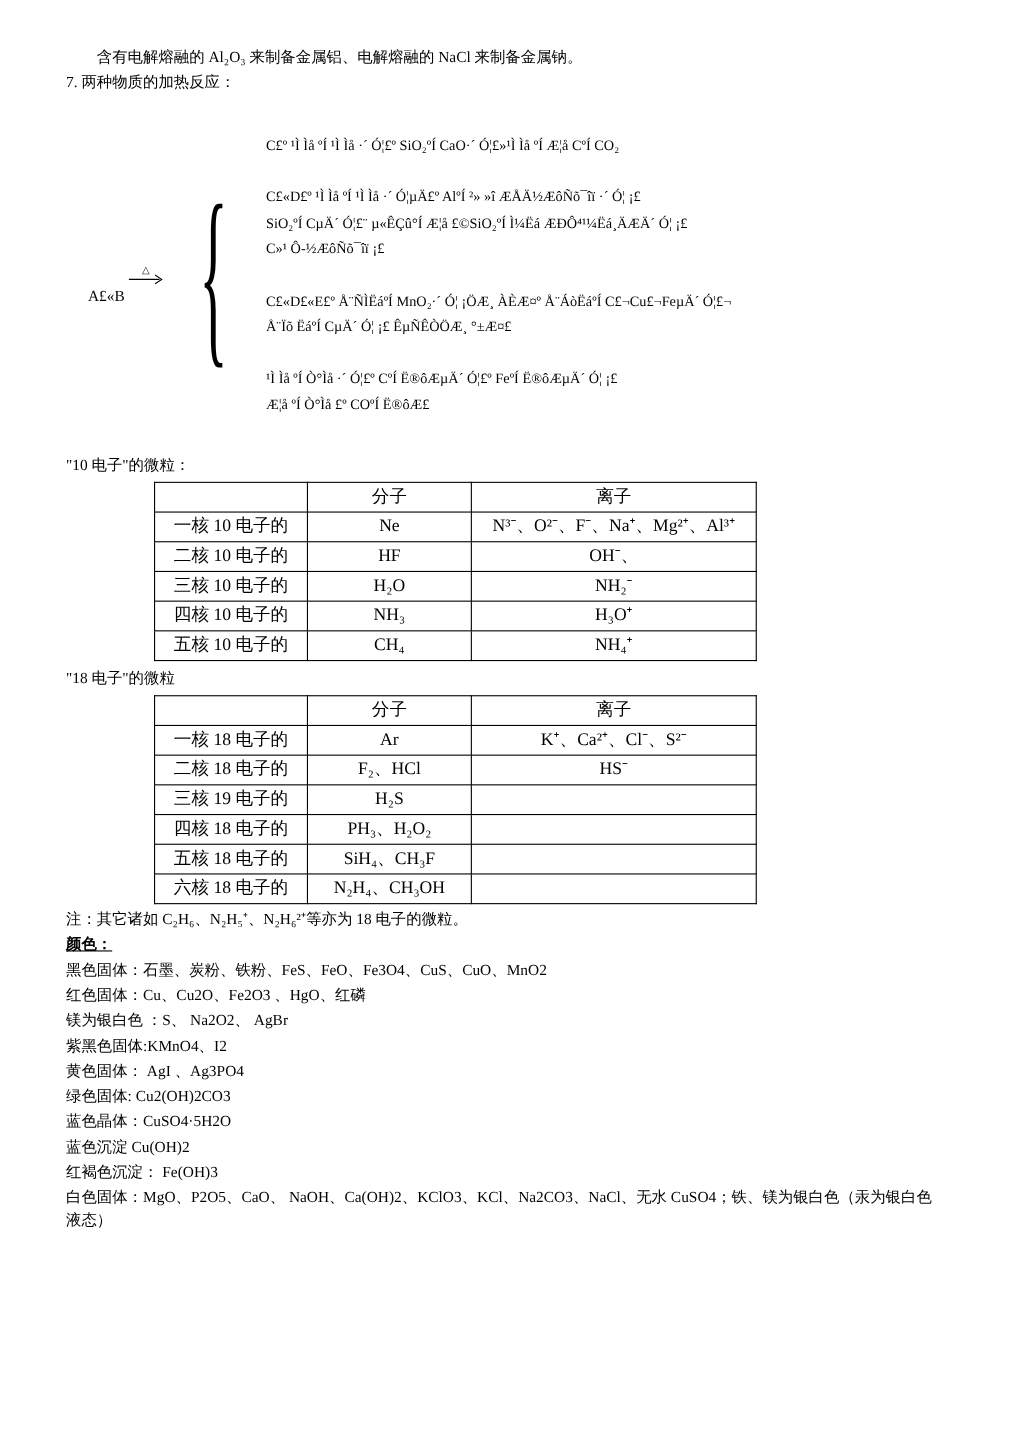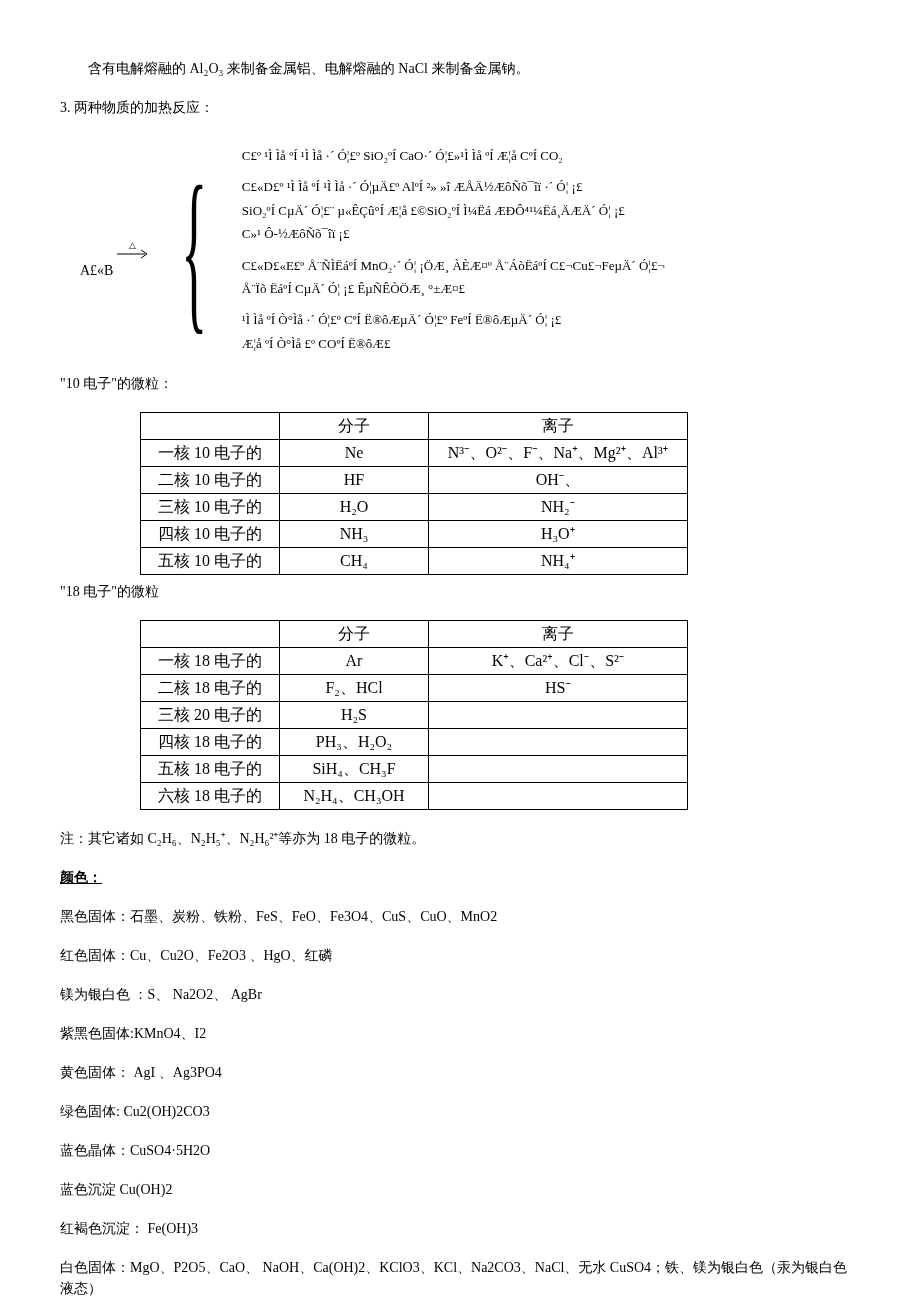--- a/index.html
+++ b/index.html
@@ -35,43 +35,43 @@
       display: inline-block;
       transform: scaleX(0.3);
       vertical-align: middle;
     }
     .brace-content {
       display: inline-block;
       vertical-align: middle;
       font-size: 13px;
       line-height: 1.8;
     }
-    .brace-content p { margin: 8px 0; }
+    .brace-content p { margin: 24px 0; }
     table {
       border-collapse: collapse;
       margin: 4px 0 4px 80px;
       font-size: 16px;
     }
     td, th {
       border: 1px solid #000;
       padding: 1px 14px;
       text-align: center;
       font-weight: normal;
     }
     td.rowh { text-align: center; width: 110px;}
     td.col2 { width: 120px;}
     td.col3 { width: 230px;}
-    p { margin: 18px 0; }
+    p { margin: 2px 0; }
     .section-label { margin-top: 6px; }
   </style>
 </head>
 <body>
 
 <p class="indent1">含有电解熔融的 Al₂O₃ 来制备金属铝、电解熔融的 NaCl 来制备金属钠。</p>
-<p>3. 两种物质的加热反应：</p>
+<p>7. 两种物质的加热反应：</p>
 
 <div class="reaction-block">
   <span class="arrow-label">A£«B</span>
   <span class="arrow">
     <svg width="34" height="20" viewBox="0 0 34 20">
       <text x="12" y="8" font-size="9">△</text>
       <line x1="0" y1="14" x2="28" y2="14" stroke="#000" stroke-width="1"></line>
       <polyline points="24,10 30,14 24,18" fill="none" stroke="#000" stroke-width="1"></polyline>
     </svg>
   </span>
@@ -136,21 +136,21 @@
         <td class="rowh">一核 18 电子的</td>
         <td>Ar</td>
         <td>K⁺、Ca²⁺、Cl⁻、S²⁻</td>
       </tr>
   <tr>
         <td class="rowh">二核 18 电子的</td>
         <td>F₂、HCl</td>
         <td>HS⁻</td>
       </tr>
   <tr>
-        <td class="rowh">三核 20 电子的</td>
+        <td class="rowh">三核 19 电子的</td>
         <td>H₂S</td>
         <td></td>
       </tr>
   <tr>
         <td class="rowh">四核 18 电子的</td>
         <td>PH₃、H₂O₂</td>
         <td></td>
       </tr>
   <tr>
         <td class="rowh">五核 18 电子的</td>

